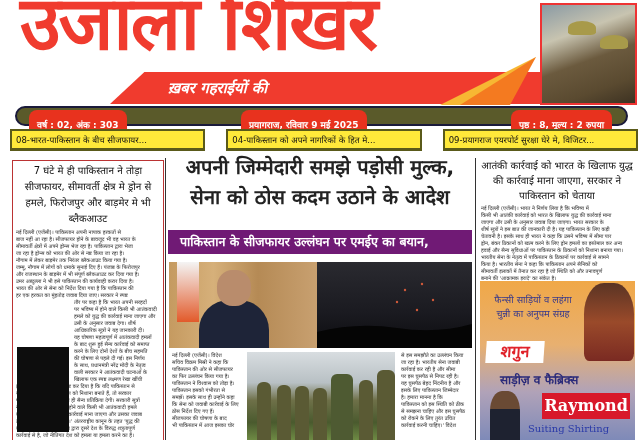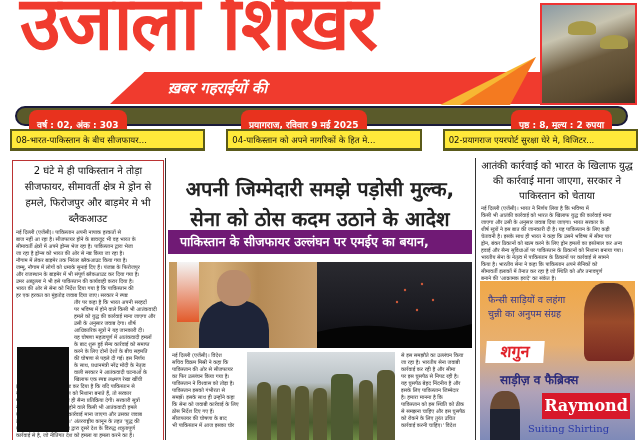--- a/index.html
+++ b/index.html
@@ -20,36 +20,36 @@
   .tick{flex:1;background:#ffe93a;border:2px solid #5a5a1a;border-bottom-width:3px;font-size:8.5px;line-height:18px;padding-left:4px;white-space:nowrap;overflow:hidden;color:#111;}
   
   #left-col{left:12px;top:160px;width:150px;height:280px;border:1.5px solid #b33;border-bottom:none;overflow:hidden;}
   #left-head{font-size:10px;line-height:16px;text-align:center;color:#111;padding:2px 1px;}
   .body-lines{font-size:5.2px;line-height:7px;color:#333;text-align:justify;padding:0 3px;}
   .body-lines span{display:block;height:7px;overflow:hidden;white-space:nowrap;}
   #left-photo{position:absolute;left:4px;top:90px;width:52px;height:85px;background:#0d0d0d;}
   
   .vline{width:1px;background:#333;}
   
-  #center-head{left:168px;top:174px;width:304px;text-align:center;font-size:20px;line-height:30px;color:#222;font-weight:bold;}
+  #center-head{left:168px;top:152px;width:304px;text-align:center;font-size:20px;line-height:30px;color:#222;font-weight:bold;}
   #sub-band{left:168px;top:230px;width:304px;height:24px;background:#701a75;color:#fff;font-size:12.5px;font-weight:bold;line-height:24px;padding-left:12px;box-sizing:border-box;white-space:nowrap;overflow:hidden;}
   #photo-speaker{left:169px;top:262px;width:148px;height:86px;background:linear-gradient(90deg,#c59a60 0%,#d6b07a 30%,#b58a55 60%,#c8a070 100%);overflow:hidden;}
   .suit{position:absolute;left:30px;top:38px;width:70px;height:50px;background:#1e2438;border-radius:30px 30px 0 0;}
   .face{position:absolute;left:48px;top:8px;width:34px;height:36px;background:#b98c6c;border-radius:45%;}
   .flag{position:absolute;left:8px;top:0;width:22px;height:60px;background:linear-gradient(#f4f4f4,#e25a2a);}
   #photo-night{left:317px;top:262px;width:155px;height:86px;background:linear-gradient(#2a2a30 0%,#1a1a20 60%,#0c0c0e 100%);}
   #photo-soldiers{left:247px;top:352px;width:148px;height:88px;background:linear-gradient(#d8dde0 0%,#b8c0c4 35%,#6e7048 55%,#4a5a2e 80%,#6e8a44 100%);overflow:hidden;}
   .soldier{position:absolute;bottom:0;width:14px;height:62px;background:#5a5a34;border-radius:6px 6px 0 0;}
   #center-left-text{left:169px;top:352px;width:76px;height:88px;}
   #center-right-text{left:398px;top:352px;width:74px;height:88px;}
   
   #right-head{left:478px;top:158px;width:158px;text-align:center;font-size:10px;line-height:15px;color:#111;}
   #right-body{left:478px;top:205px;width:158px;height:60px;}
   #ad{left:480px;top:281px;width:155px;height:159px;background:linear-gradient(#f0a848 0%,#e8b070 40%,#b0a2b8 70%,#7e8ab8 100%);overflow:hidden;}
-  #ad-line1{position:absolute;left:8px;top:12px;font-size:9.5px;color:#3a3a8a;line-height:14px;width:90px;text-align:left;}
+  #ad-line1{position:absolute;left:8px;top:12px;font-size:9.5px;color:#3a3a8a;line-height:14px;width:90px;text-align:center;}
   #ad-brand{position:absolute;left:6px;top:60px;width:58px;height:22px;background:#fff;color:#e0222a;font-size:16px;font-weight:bold;text-align:center;line-height:22px;transform:skewX(-4deg);}
   #ad-line2{position:absolute;left:20px;top:90px;font-size:12px;color:#2a2a7a;font-weight:bold;white-space:nowrap;}
   #ad-raymond{position:absolute;left:62px;top:112px;width:88px;height:26px;background:#d8182a;color:#fff;font-size:16px;font-family:"DejaVu Serif",serif;font-weight:bold;text-align:center;line-height:26px;}
   #ad-suiting{position:absolute;left:48px;top:142px;font-size:10px;color:#2a3aa8;font-family:"DejaVu Serif",serif;white-space:nowrap;}
   #ad-model-woman{position:absolute;left:104px;top:2px;width:50px;height:78px;background:linear-gradient(#5a3424,#9a4a2a 50%,#7a2a22);border-radius:40% 40% 10% 10%;}
   #ad-model-man{position:absolute;left:10px;top:110px;width:30px;height:50px;background:linear-gradient(#6a4a34 0%,#6a4a34 35%,#1e2230 36%);border-radius:40% 40% 0 0;}
 </style>
 </head>
 <body>
 
@@ -67,25 +67,25 @@
 
 <div class="abs" id="dateline">
   <span class="pill" style="left:12px;">वर्ष : 02, अंक : 303</span>
   <span class="pill" style="left:224px;">प्रयागराज, रविवार 9 मई 2025</span>
   <span class="pill" style="right:14px;">पृष्ठ : 8, मूल्य : 2 रुपया</span>
 </div>
 
 <div class="abs" id="ticker">
   <div class="tick">08-भारत-पाकिस्तान के बीच सीजफायर...</div>
   <div class="tick">04-पाकिस्तान को अपने नागरिकों के हित मे...</div>
-  <div class="tick">02-प्रयागराज एयरपोर्ट सुरक्षा घेरे मे, विजिटर...</div>
+  <div class="tick">09-प्रयागराज एयरपोर्ट सुरक्षा घेरे मे, विजिटर...</div>
 </div>
 
 <div class="abs" id="left-col">
-  <div id="left-head">2 घंटे मे ही पाकिस्तान ने तोड़ा सीजफायर, सीमावर्ती क्षेत्र मे ड्रोन से हमले, फिरोजपुर और बाड़मेर मे भी ब्लैकआउट</div>
+  <div id="left-head">7 घंटे मे ही पाकिस्तान ने तोड़ा सीजफायर, सीमावर्ती क्षेत्र मे ड्रोन से हमले, फिरोजपुर और बाड़मेर मे भी ब्लैकआउट</div>
   <div class="body-lines">
     <span>नई दिल्ली (एजेंसी)। पाकिस्तान अपनी नापाक हरकतों से</span>
     <span>बाज नहीं आ रहा है। सीजफायर होने के बावजूद भी वह भारत के</span>
     <span>सीमावर्ती क्षेत्रों में अपने ड्रोन्स भेज रहा है। पाकिस्तान द्वारा भेजा</span>
     <span>जा रहा है ड्रोन्स को भारत की ओर से नष्ट किया जा रहा है।</span>
     <span>नौगाम में लेकर बाड़मेर तक निरंतर ब्लैकआउट किया गया है।</span>
     <span>जम्मू, नौगाम में लोगों को धमाके सुनाई दिए हैं। पंजाब के फिरोजपुर</span>
     <span>और राजस्थान के बाड़मेर में भी संपूर्ण ब्लैकआउट कर दिया गया है।</span>
     <span>उमर अब्दुल्ला ने भी इसे पाकिस्तान की कार्यवाही करार दिया है।</span>
     <span>भारत की ओर से सेना को निर्देश दिया गया है कि पाकिस्तान की</span>

